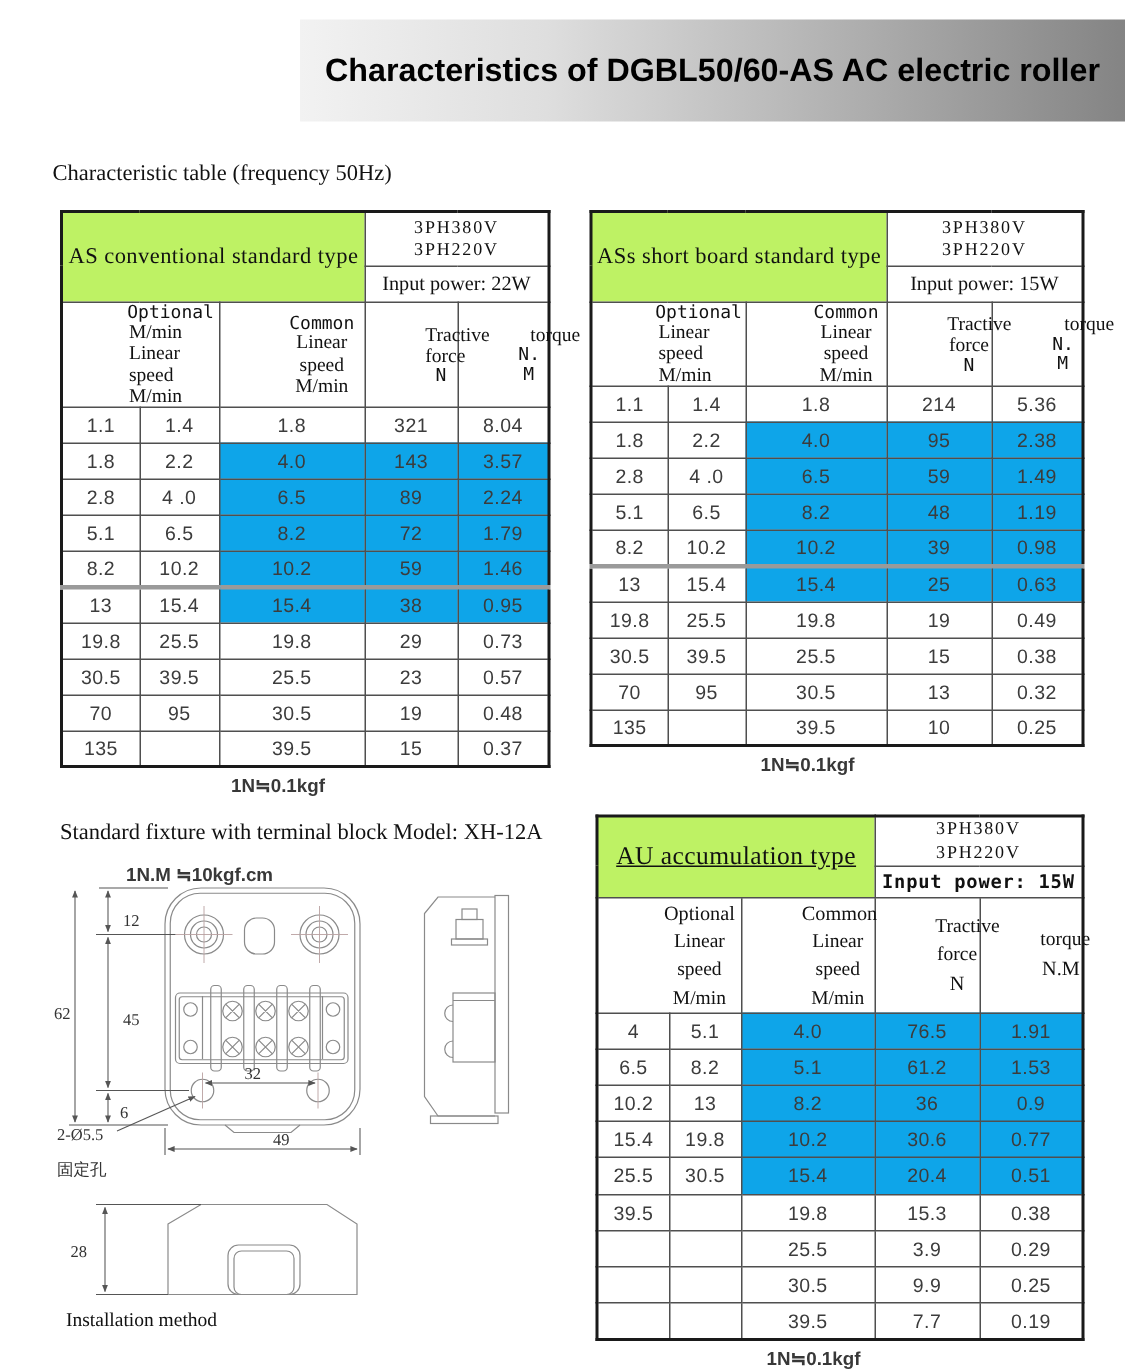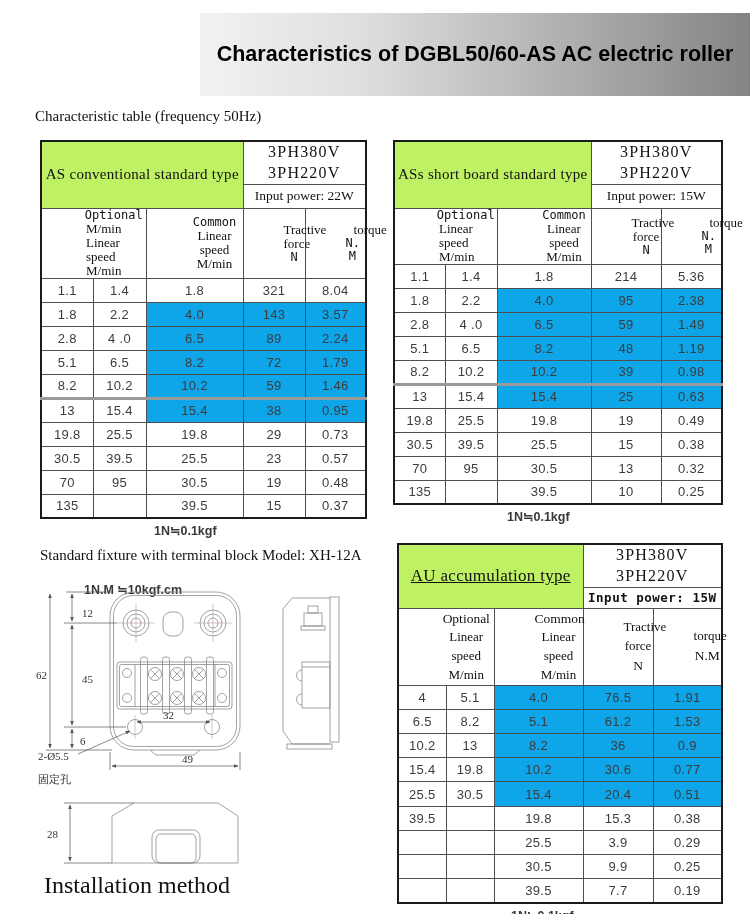--- a/index.html
+++ b/index.html
@@ -1,42 +1,42 @@
 <!DOCTYPE html>
 <html><head>
 <meta charset="utf-8">
 <style>
   * { margin:0; padding:0; box-sizing:border-box; }
   html,body { width:750px; height:914px; background:#fff; font-family:"Liberation Serif", serif; color:#111; }
   body { position:relative; overflow:hidden; }
 
   
-  .banner { position:absolute; left:200px; top:13px; width:550px; height:83px;
+  .banner { position:absolute; left:200px; top:13px; width:550px; height:68px;
             background:linear-gradient(90deg,#f2f2f2 0%,#dedede 30%,#ababab 70%,#848484 100%);
             display:flex; align-items:center; justify-content:center;text-align:center; }
   .banner-title { font-family:"Liberation Sans", sans-serif; font-weight:bold; font-size:21.5px; color:#000; white-space:nowrap; }
 
   
   .cap { position:absolute; font-size:15px; color:#111; }
   #cap-char { left:35px; top:108px; }
   #cap-fixture { left:40px; top:547px; }
-  #cap-install { left:44px; top:872px; font-size:24px;text-align:center; }
+  #cap-install { left:44px; top:872px; font-size:13px;text-align:center; }
 
   
   .tblwrap { position:absolute; }
   #t1 { left:40px;  top:140px; width:325px; }
   #t2 { left:393px; top:140px; width:328px; }
   #t3 { left:397px; top:543px; width:324px; }
 
   table.spec { border-collapse:collapse; width:100%; table-layout:fixed; border:2px solid #1a1a1a; }
   table.spec td { border:1px solid #4f4f4f; text-align:center; vertical-align:middle; padding:0; }
 
   .title-cell { background:#bef264; font-size:15px; border:1px solid #1a1a1a; letter-spacing:.3px; }
   #t3 .title-cell { font-size:17px;text-decoration:underline; }
-  .volt { font-size:16px; letter-spacing:1.2px; line-height:1.3; height:36px; }
+  .volt { font-size:12px; letter-spacing:1.2px; line-height:1.3; height:36px; }
   #t3 .volt { height:33px; }
   .power { font-size:13.5px; height:24px; text-align:left; padding-left:7px;margin-top:28px; }
   #t3 .power { height:21px; font-family:"DejaVu Sans Mono", monospace; font-weight:bold; font-size:12.5px; letter-spacing:.5px; }
 
   tr.colhead td { height:40px; font-size:13px; line-height:1.08;padding-left:40px; }
   #t3 tr.colhead td { height:43px; line-height:1.45; }
   .ln-mono { font-family:"DejaVu Sans Mono", monospace; font-size:12px; }
   #t3 .ln-mono { font-family:"Liberation Serif", serif; font-size:13.5px; }
   .style-a .h-opt .l2, .style-a .h-opt .l3 { text-align:left; padding-left:4px; }
   .style-a .h-torque .l1 { text-align:left; padding-left:8px; }

